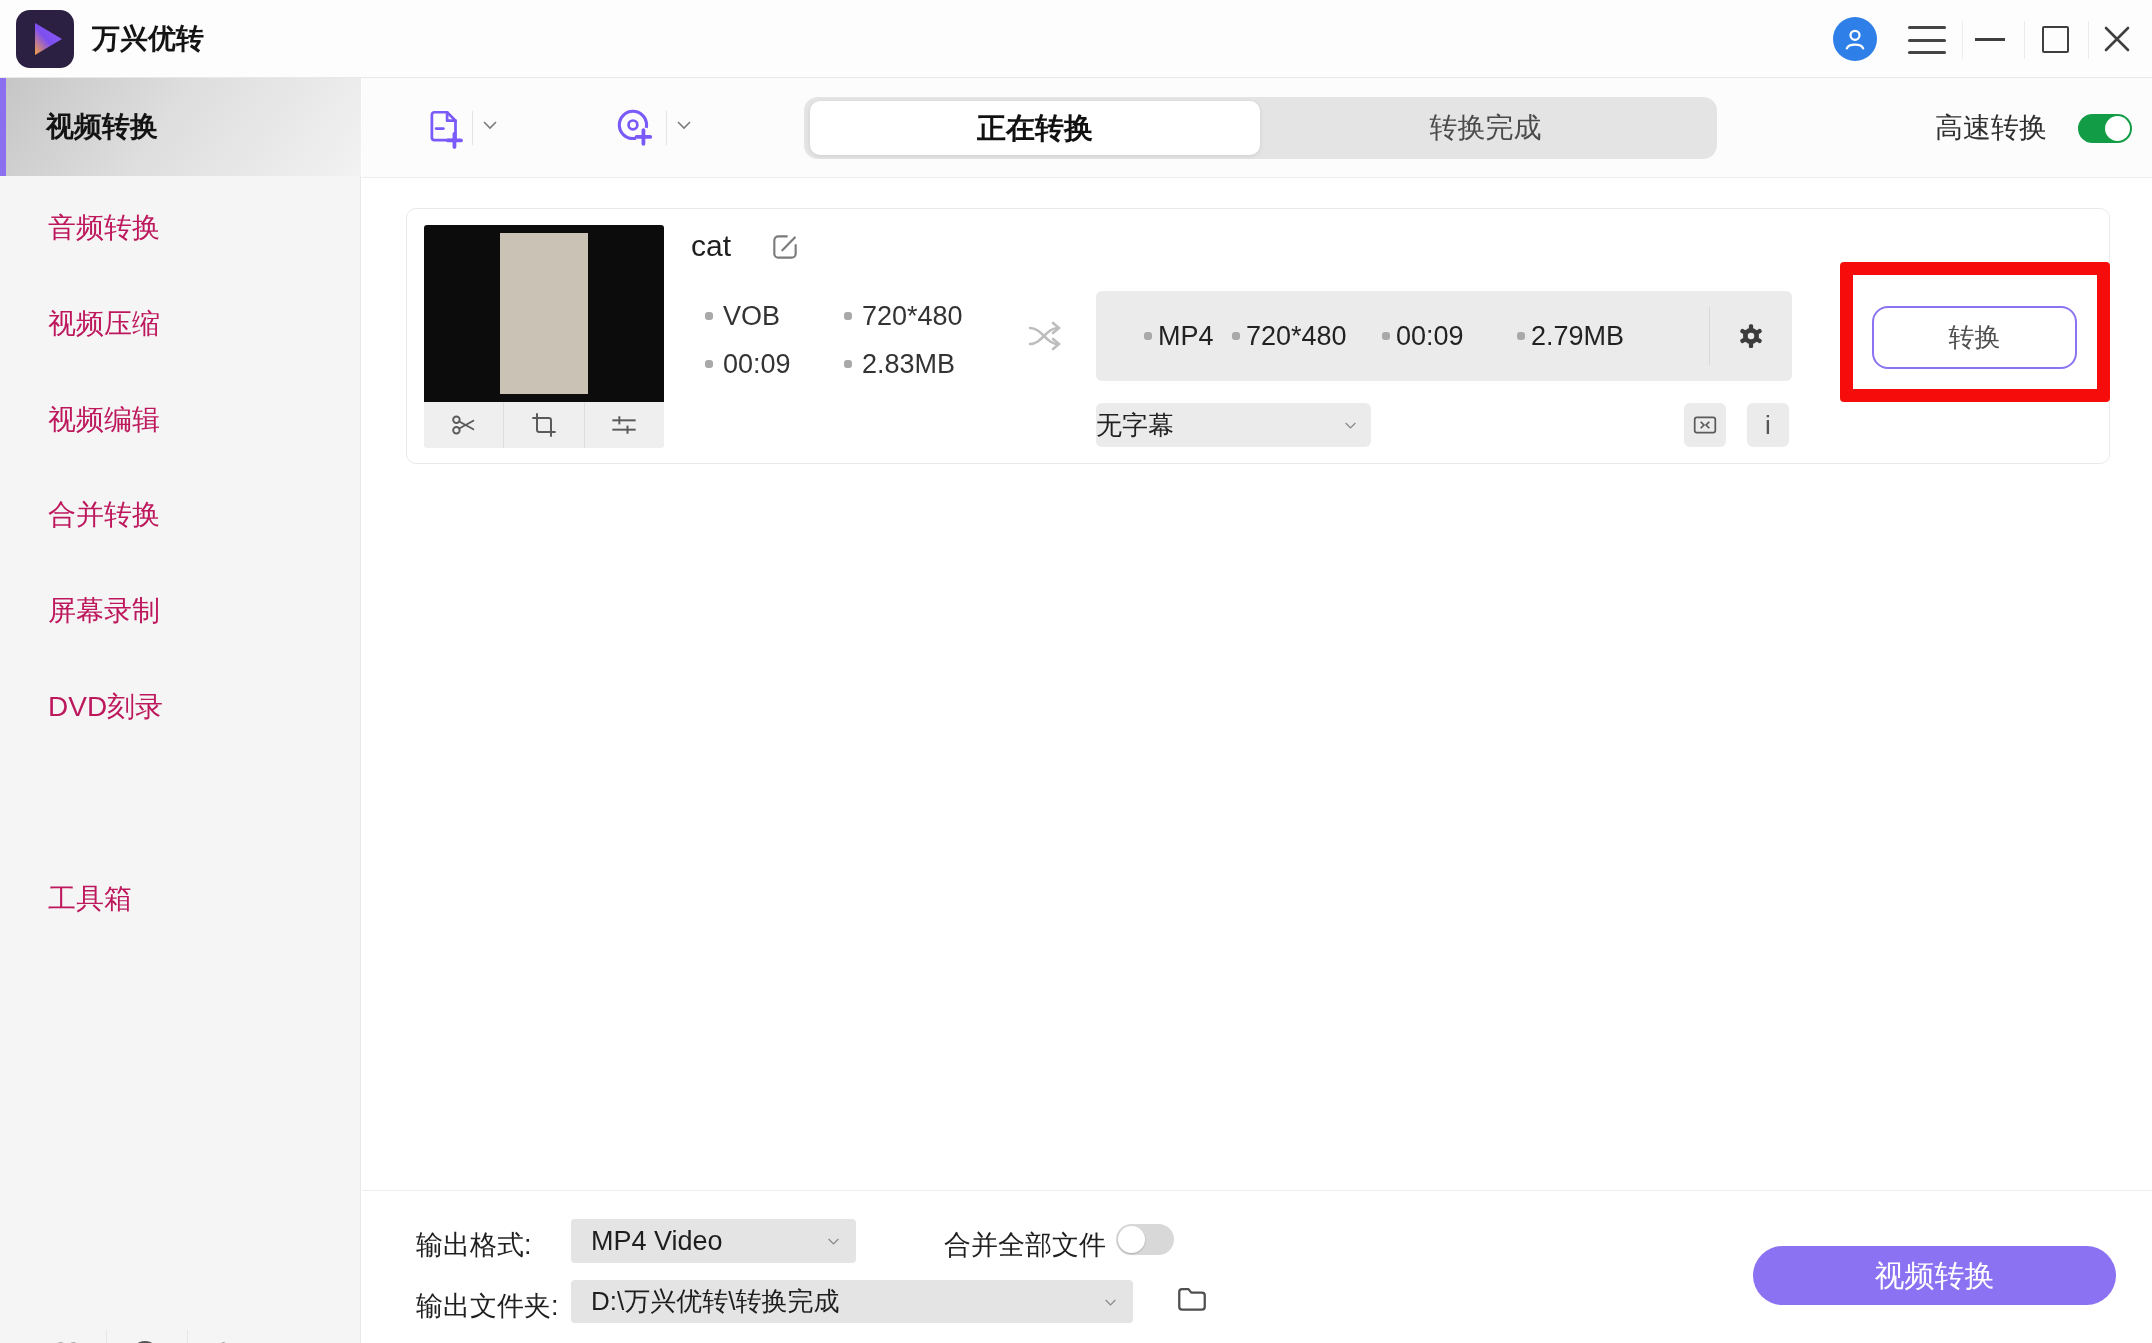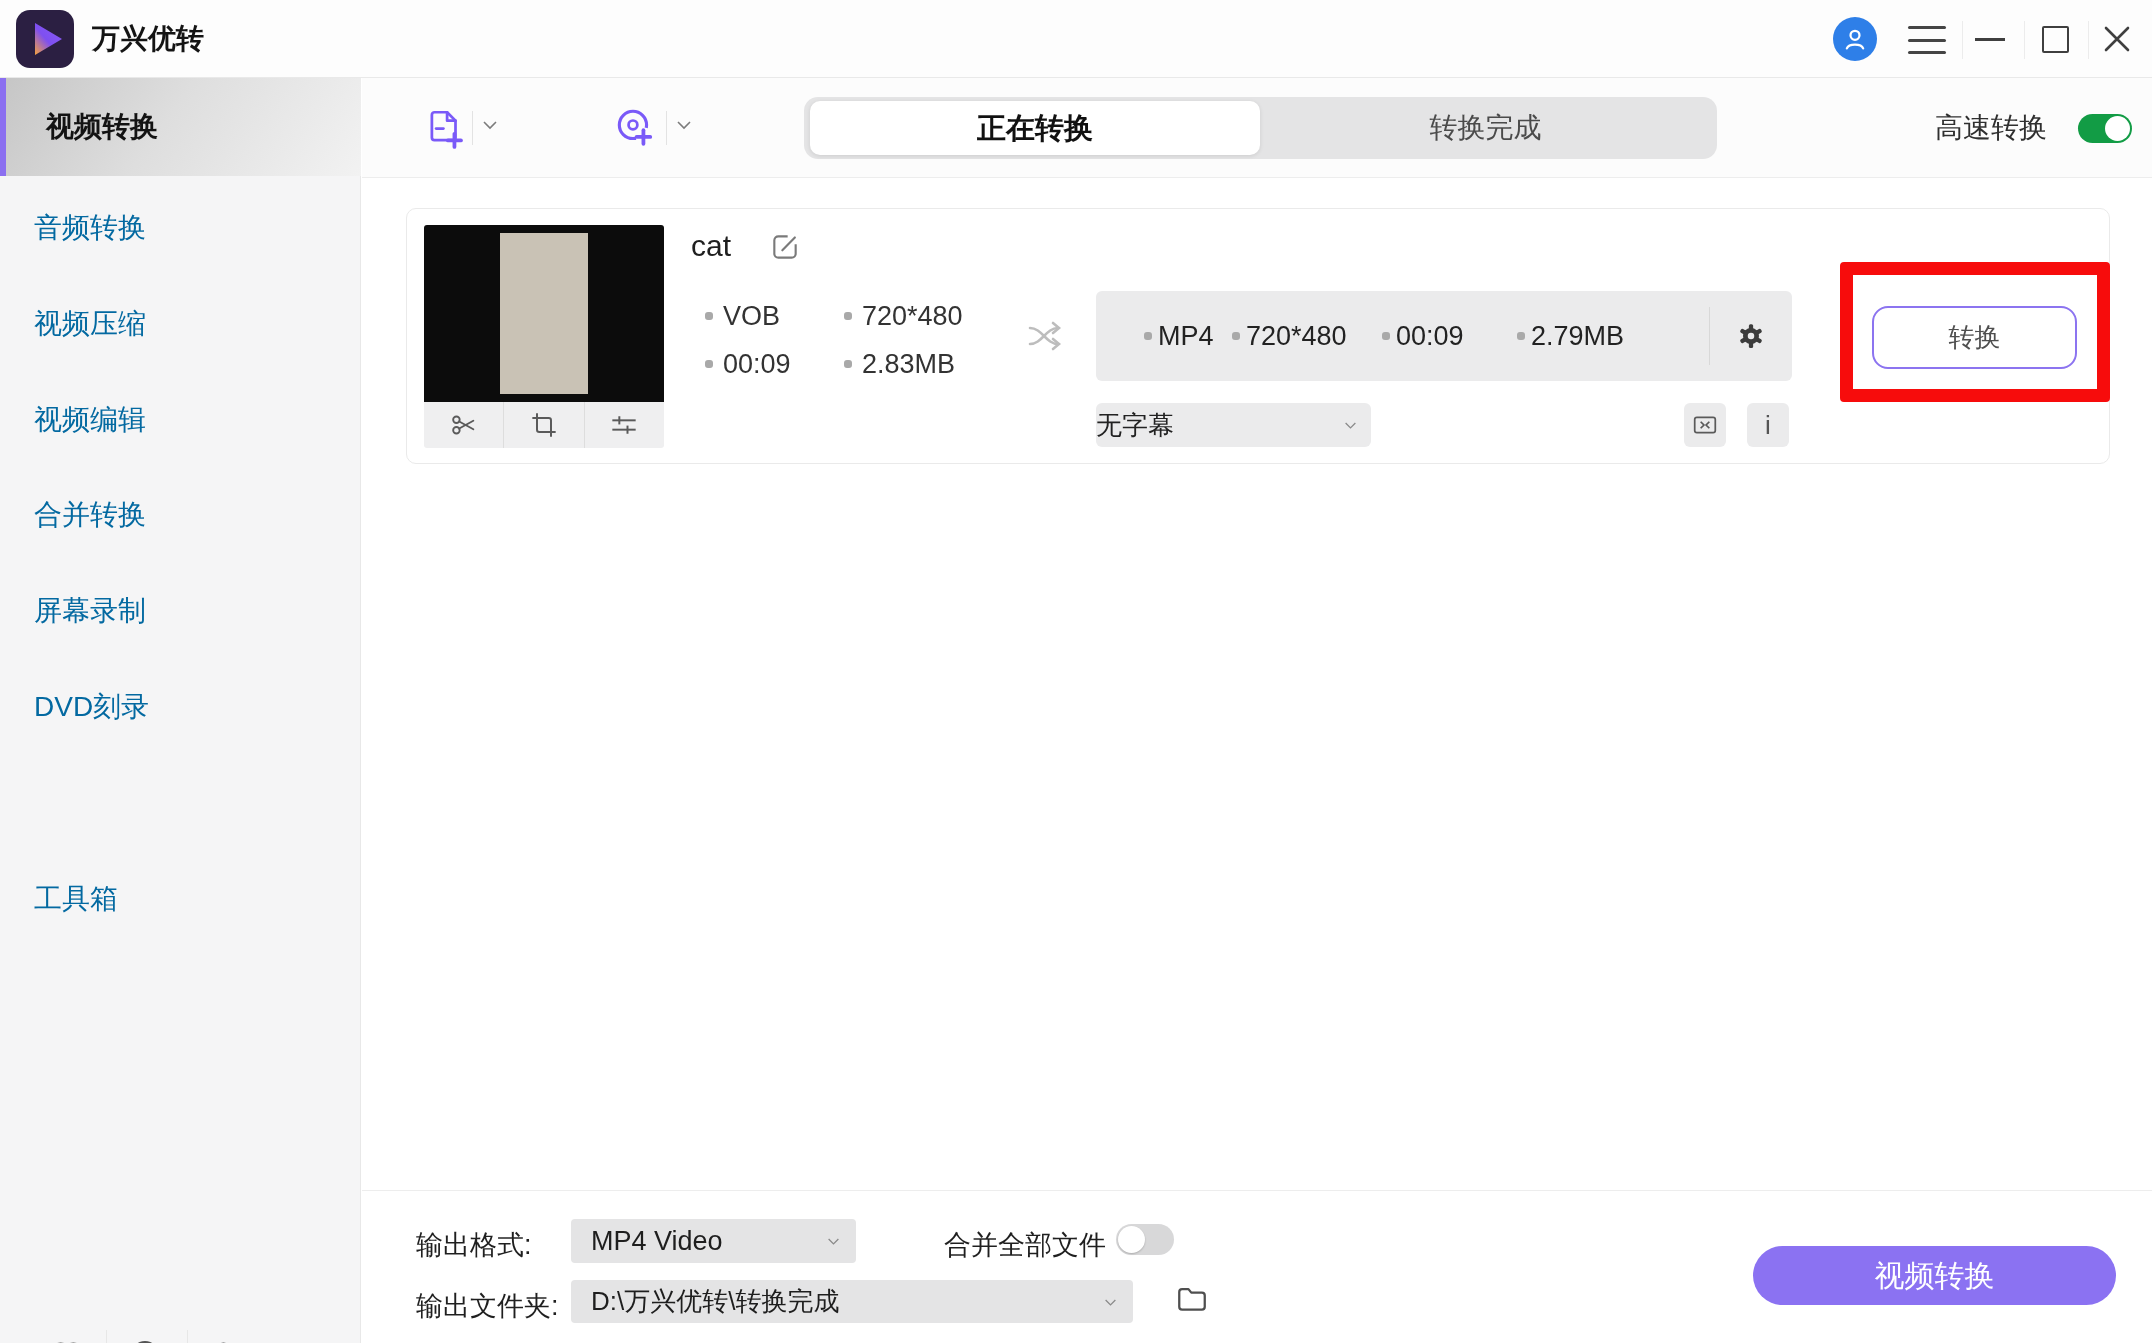--- a/index.html
+++ b/index.html
@@ -14,21 +14,21 @@
   .avatar { position:absolute; left:1833px; top:17px; width:44px; height:44px; border-radius:50%; background:#2e7fe8; display:flex; align-items:center; justify-content:center; }
   .menu-btn { position:absolute; left:1908px; top:26px; width:38px; height:28px; display:flex; flex-direction:column; justify-content:space-between; cursor:pointer; }
   .menu-btn i { display:block; height:3px; background:#454545; border-radius:2px; }
   .tb-sep { position:absolute; top:21px; width:1px; height:38px; background:#ececec; }
   .min-btn { position:absolute; left:1975px; top:38px; width:30px; height:3px; background:#3f3f3f; }
   .max-btn { position:absolute; left:2042px; top:26px; width:27px; height:27px; border:2.5px solid #3f3f3f; border-radius:2px; }
   .close-btn { position:absolute; left:2102px; top:24px; width:30px; height:30px; }
 
   
   .sidebar { position:absolute; left:0; top:78px; width:361px; height:1265px; background:#f5f5f6; border-right:1px solid #e8e8e8; }
-  .side-item { position:absolute; left:0; width:361px; height:96px; line-height:96px; padding-left:34px; font-size:28px; color:#0369a1; cursor:pointer; }
+  .side-item { position:absolute; left:0; width:361px; height:96px; line-height:96px; padding-left:48px; font-size:28px; color:#be185d; cursor:pointer; }
   .side-item.active { height:98px; line-height:98px; font-weight:700; color:#131313; background:linear-gradient(125deg,#c6c6c6 0%,#dedede 45%,#f2f2f2 100%); border-left:6px solid #8b6ff0; padding-left:40px; }
   .side-footer-icon { position:absolute; width:34px; height:34px; top:1260px; cursor:pointer; }
   .sf-sep { position:absolute; top:1252px; width:1px; height:50px; background:#e7e7e7; }
 
   
   .toolbar { position:absolute; left:362px; top:78px; width:1790px; height:100px; background:#fcfcfc; border-bottom:1px solid #ededed; }
   .tool-sep { position:absolute; top:33px; width:1px; height:34px; background:#e3e3e3; }
   .tabs { position:absolute; left:442px; top:19px; width:913px; height:62px; background:#e4e4e5; border-radius:14px; }
   .tab-active { position:absolute; left:6px; top:4px; width:450px; height:54px; background:#fff; border-radius:10px; box-shadow:0 1px 4px rgba(0,0,0,.10); text-align:center; line-height:54px; font-size:29px; font-weight:700; color:#111; cursor:pointer; }
   .tab-inactive { position:absolute; left:456px; top:0; width:451px; height:48px; text-align:center; line-height:62px; font-size:28px; color:#4b4b4b; cursor:pointer; }

